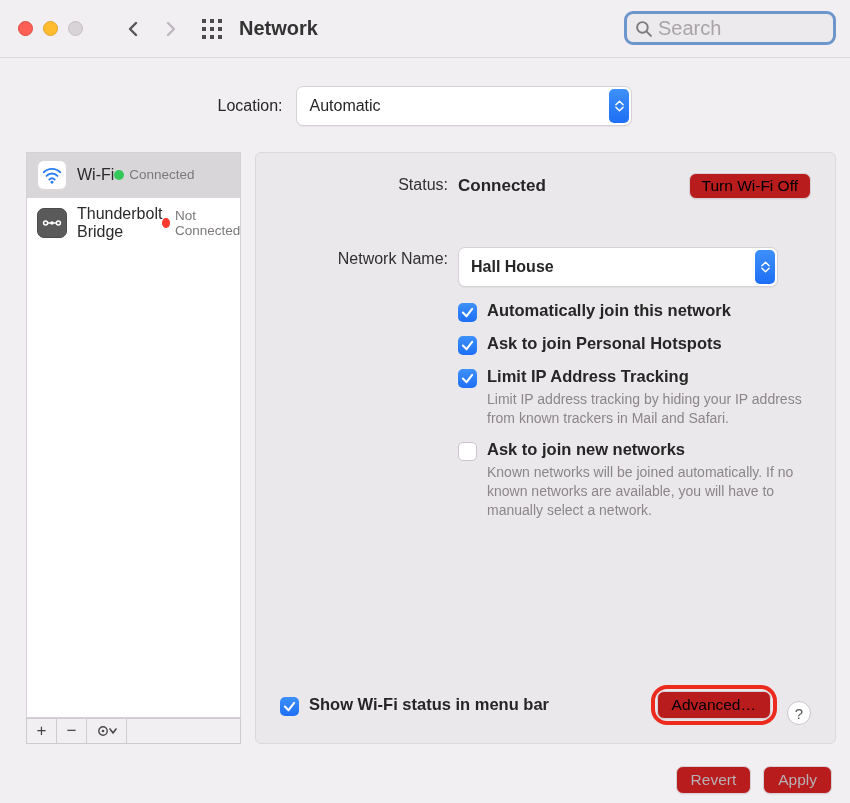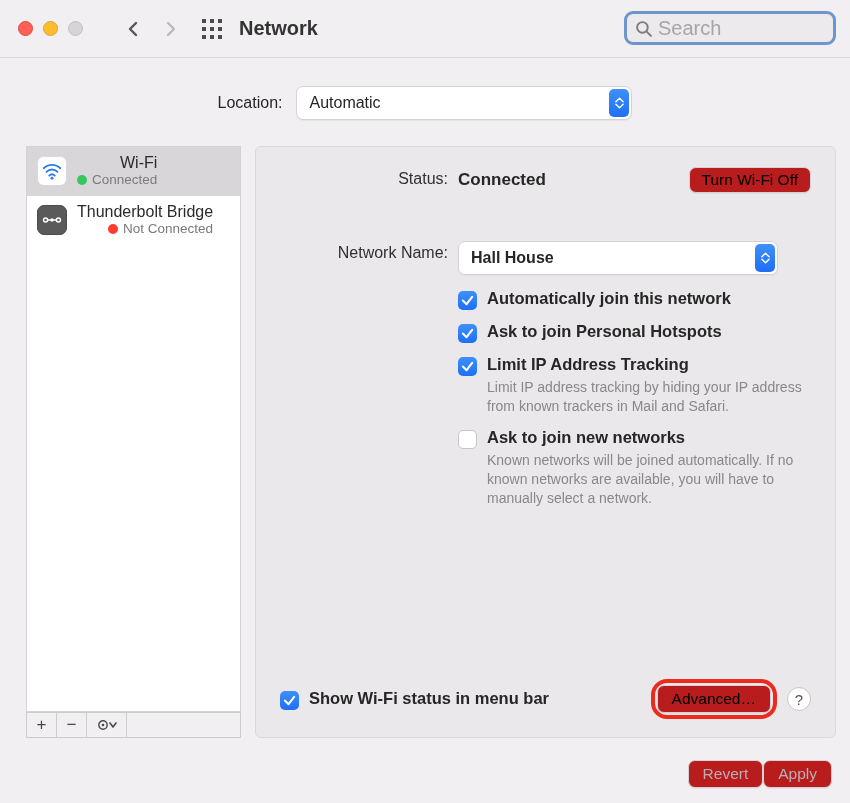--- a/index.html
+++ b/index.html
@@ -57,21 +57,21 @@
     gap: 14px;
     padding: 28px 0 26px 0;
   }
   .location-row .lbl { font-size: 16px; }
   .select {
     position: relative;
     background: #fff;
     border: 1px solid #d6d1d6;
     border-radius: 7px;
     box-shadow: 0 1px 1px rgba(0,0,0,.04);
-    height: 34px;
+    height: 40px;
     display: flex; align-items: center;
     padding: 0 30px 0 12px;
     min-width: 0;
   }
   .select.loc { width: 336px; }
   .select.netname { width: 320px; font-weight: bold; }
   .select .val { font-size: 16px; }
   .select .stepper {
     position:absolute; right:2px; top:2px; bottom:2px; width:20px;
     border-radius:5px;
@@ -109,21 +109,21 @@
   .service.selected { background:#d9d6d9; }
   .svc-icon {
     width:30px; height:30px; border-radius:7px;
     background:#fff; border:1px solid #dcd8dc;
     display:flex; align-items:center; justify-content:center;
     flex:0 0 auto;
   }
   .svc-icon svg { width:22px; height:22px; }
   .svc-icon.tb { background:#5a5a5a; border-color:#4b4b4b; }
   .svc-icon.tb svg { color:#fff; }
-  .svc-text { display:flex; flex-direction:column; line-height:1.15;align-items:flex-end; }
+  .svc-text { display:flex; flex-direction:row; line-height:1.15; }
   .svc-name { font-size:16px; color:#2a2a2a; }
   .svc-status { font-size:13.5px; color:#7c787c; display:flex; align-items:center; gap:5px; }
   .dot { width:10px; height:10px; border-radius:50%; display:inline-block; }
   .dot.green { background:#34c759; }
   .dot.red   { background:#ff3b30; }
 
   .sidebar-footer {
     height:26px; display:flex; border:1px solid #cfcacf; border-top:1px solid #cfcacf;
     background:#f2eff2;
   }
@@ -174,33 +174,33 @@
     display:flex; align-items:center; justify-content:center;
   }
   .chk.on { background:linear-gradient(#3e90fa,#1e6ff5); }
   .chk.off { background:#fff; border:1px solid #c9c4c9; }
   .chk svg { width:13px; height:13px; color:#fff; }
 
   .menubar-row {
     position:absolute; left:24px; right:24px; bottom:18px;
     display:flex; align-items:center;
   }
-  .menubar-row .right { margin-left:auto; display:flex; align-items:center; gap:10px; }
+  .menubar-row .right { margin-left:auto; display:flex; align-items:flex-end; gap:10px; }
   .advanced-highlight {
     border:4px solid #ec2a1e; border-radius:16px; padding:2px;
   }
   .help {
     width:24px; height:24px; border-radius:50%; border:1px solid #c9c4c9;
     background:#fff; display:flex; align-items:center; justify-content:center;
     font-size:15px; color:#555;
   }
 
   
   .bottom-buttons {
-    display:flex; justify-content:flex-end; 
+    display:flex; justify-content:flex-end; gap:12px;
     padding: 22px 18px 0 0;
   }
 
   svg { display:block; }
 </style>
 </head>
 <body>
 
 <div class="toolbar">
   <div class="traffic-lights">

